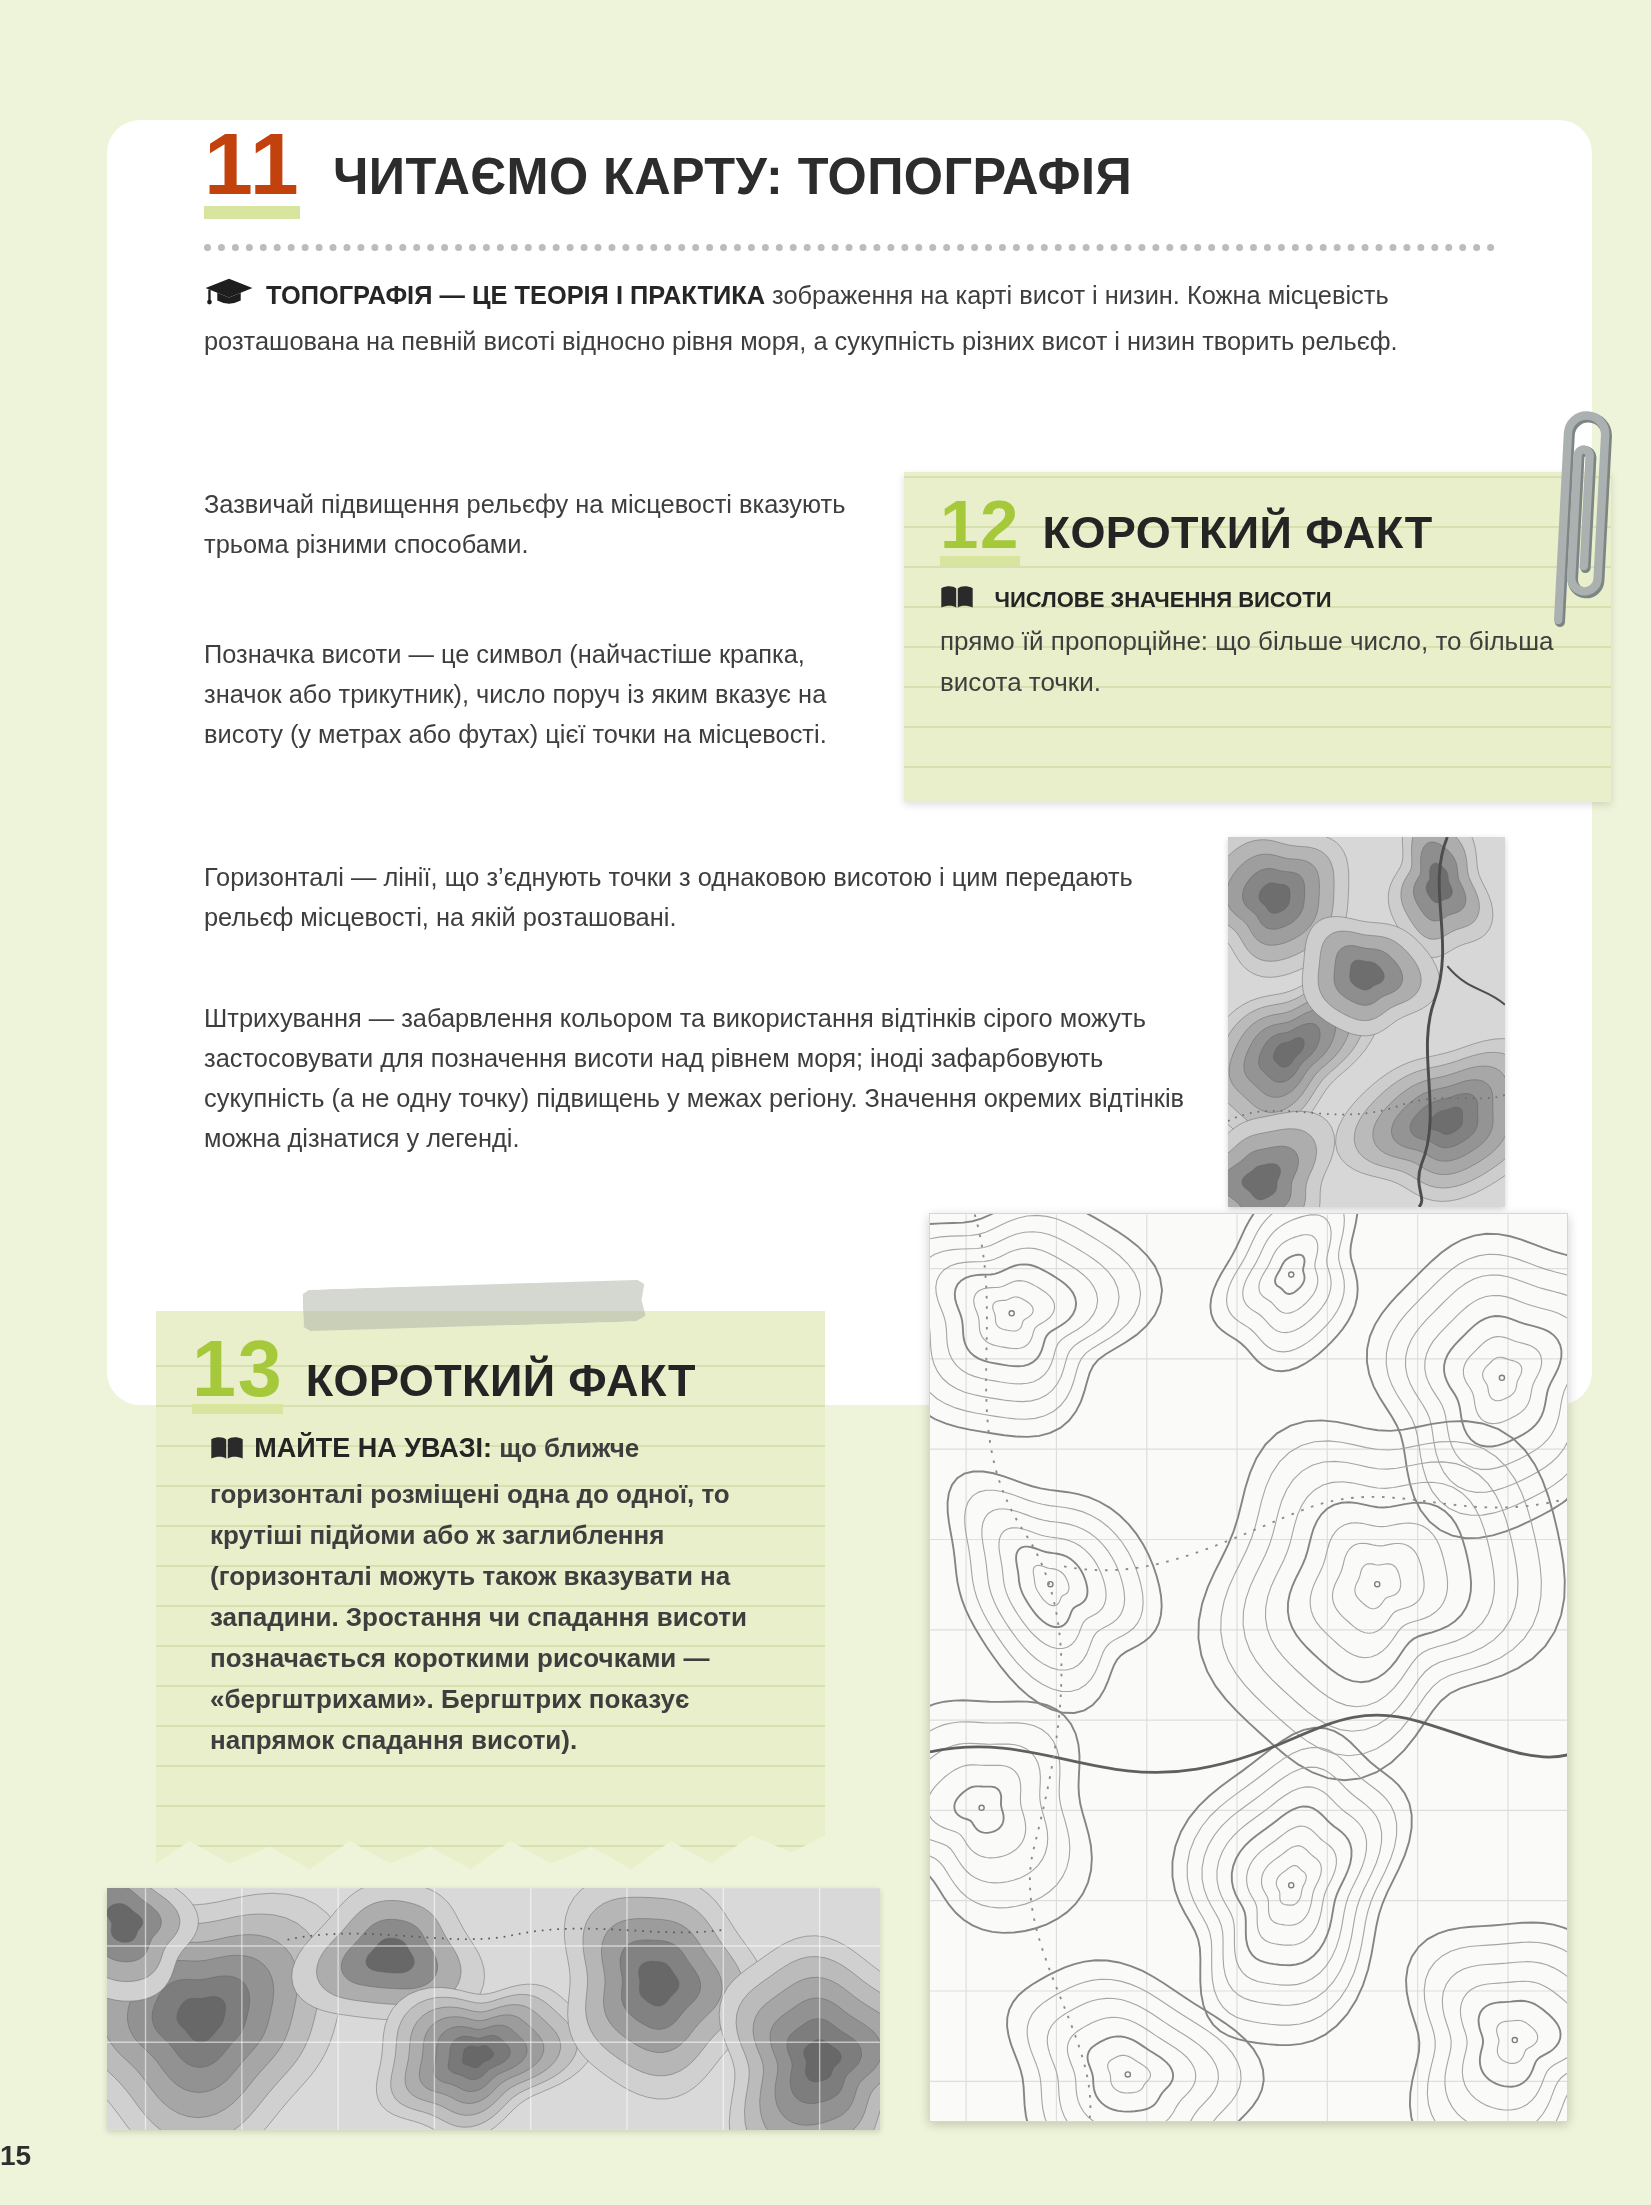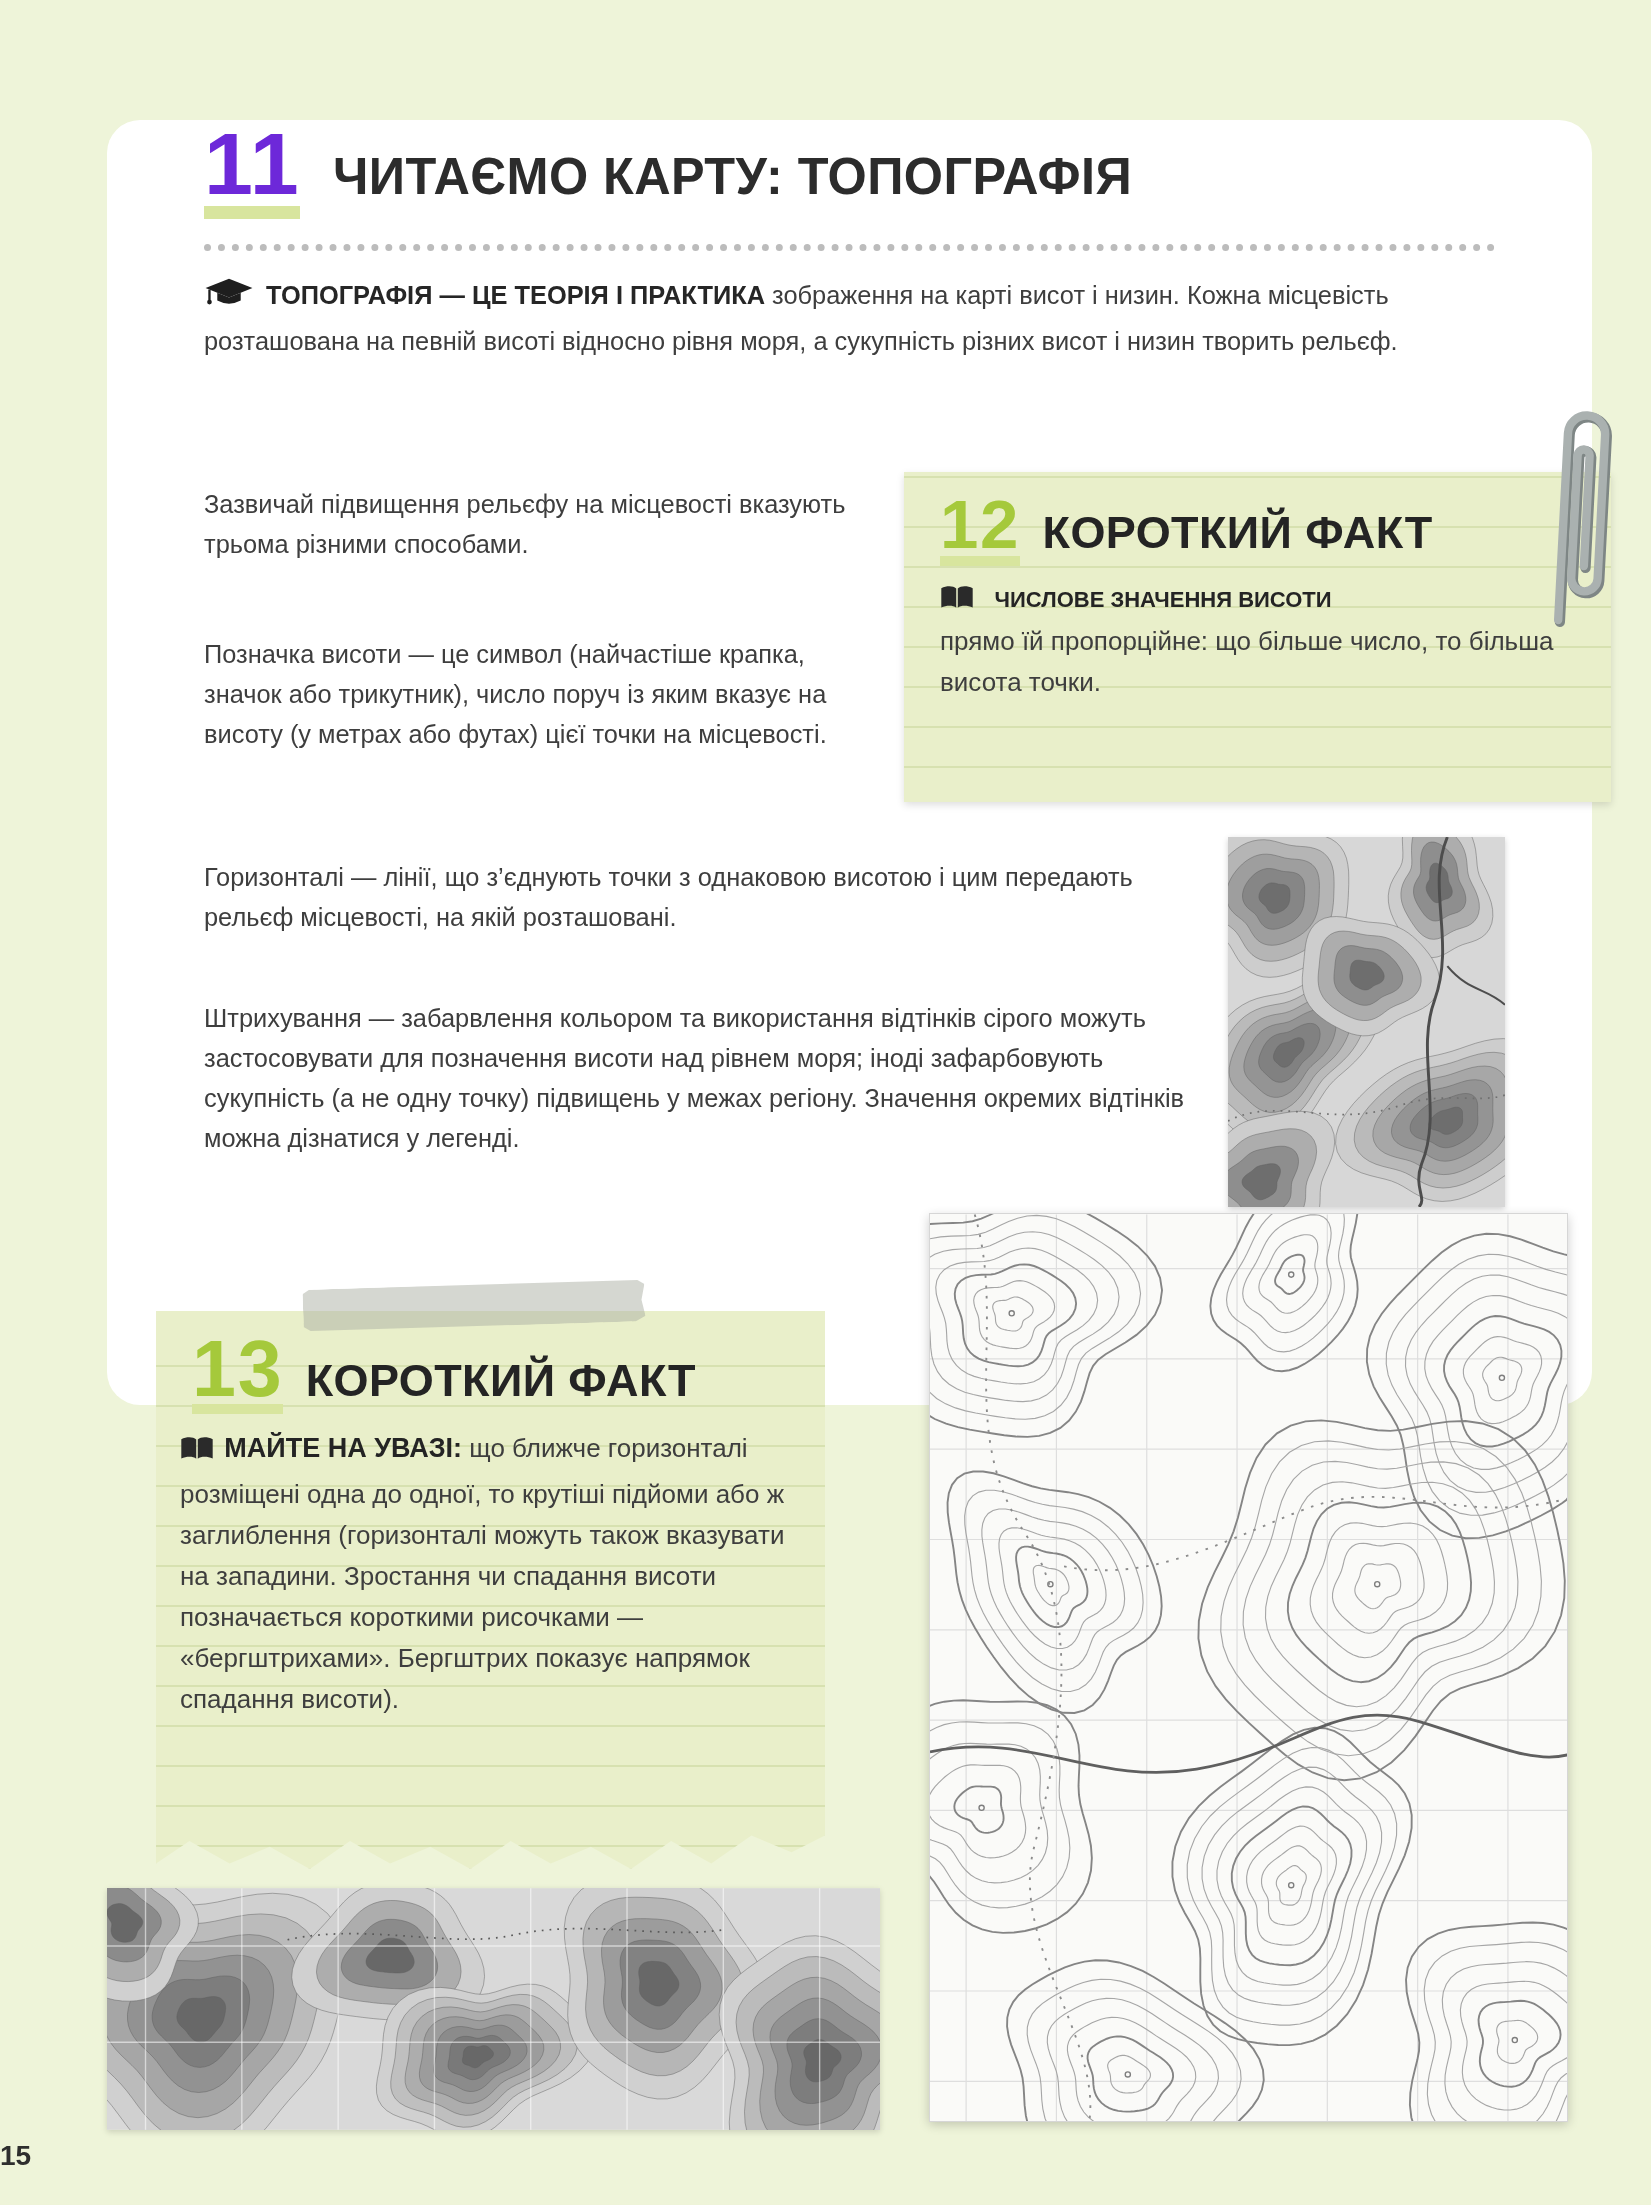--- a/index.html
+++ b/index.html
@@ -14,21 +14,21 @@
   .content-card{
     position:absolute;left:107px;top:120px;width:1485px;height:1285px;
     background:#ffffff;border-radius:33px;z-index:0;
   }
 
   .section-header{
     position:absolute;left:204px;top:122px;z-index:2;
     display:flex;align-items:baseline;gap:33px;
   }
   .big-number{
-    font-size:88px;font-weight:800;line-height:.95;color:#6d28d9;
+    font-size:88px;font-weight:800;line-height:.95;color:#c2410c;
     border-bottom:13.8px solid #d8e59e;letter-spacing:1.7px;
   }
   .section-title{
     margin:0;font-size:52px;font-weight:800;color:#2c2c2c;letter-spacing:0.4px;
     transform:scaleX(.97);transform-origin:left bottom;white-space:nowrap;
   }
 
   .dotted-divider{
     position:absolute;left:204px;top:244px;width:1291px;height:0;
     border-top:7.7px dotted #bcbcbc;z-index:2;
@@ -64,21 +64,21 @@
   .fact-head{display:flex;align-items:baseline;gap:22.4px;padding:22.4px 36px 0;}
   .fact-number{
     font-size:69px;font-weight:800;line-height:.9;color:#a5c93b;
     border-bottom:10.3px solid #d8e59e;letter-spacing:1.7px;
   }
   .fact13 .fact-number{font-size:79px;}
   .fact-label{font-size:45px;font-weight:800;color:#242424;letter-spacing:0.4px;white-space:nowrap;}
   .fact-lead-row{display:flex;align-items:center;gap:10.3px;padding:19px 36px 0;}
   .fact-lead{font-size:22px;font-weight:800;color:#242424;}
   .fact-body{margin:6.9px 0 0;padding:0 36px;font-size:26px;line-height:41px;color:#3e3e3e;}
-  .fact-text{margin:13.8px 0 0;padding:0 24px;font-size:26px;line-height:41px;color:#3e3e3e;}
+  .fact-text{margin:13.8px 0 0;padding:0 54px;font-size:26px;line-height:41px;color:#3e3e3e;font-weight:bold;}
   .fact-text b{color:#242424;font-size:27px;}
 
   .paperclip{position:absolute;left:1535px;top:384px;z-index:4;transform:rotate(3deg);}
 
   .tape{
     position:absolute;left:303px;top:1284px;width:342px;height:43px;z-index:4;
     background:rgba(171,176,163,.5);
     box-shadow:0 0.9px 2.6px rgba(0,0,0,.12);
     transform:rotate(-2deg);
     clip-path:polygon(0 10%,2% 0,98% 4%,100% 14%,99% 50%,100% 88%,97% 100%,2% 96%,0 86%);

